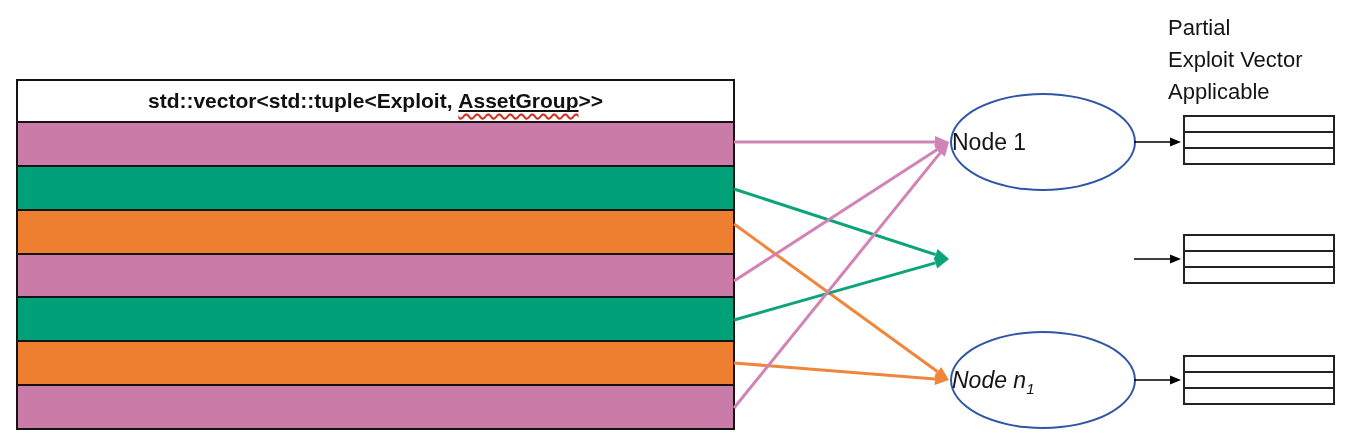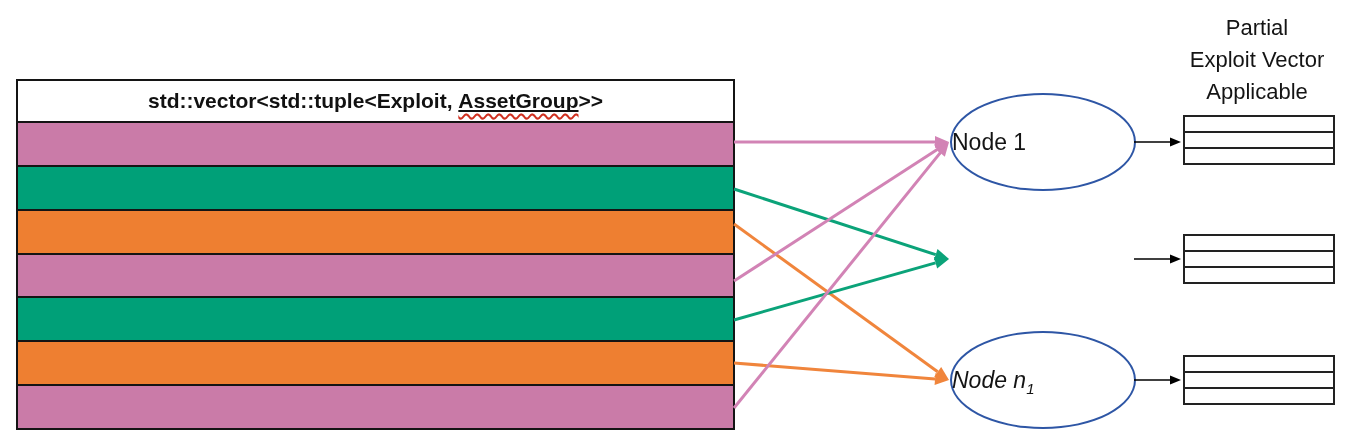--- a/index.html
+++ b/index.html
@@ -84,21 +84,21 @@
   .ptable .pcell:last-child { border-bottom: none; }
   .ptable-1 { top: 115px; }
   .ptable-2 { top: 234px; }
   .ptable-3 { top: 355px; }
 
   
   .ptitle {
     position: absolute;
     left: 1168px; top: 12px;
     width: 178px;
-    text-align: center;
+    text-align: left;
     font-size: 22px;
     line-height: 32px;
     color: #141414;
     z-index: 2;
   }
   .ptitle span { display: block; }
 
   
   .arrow-layer {
     position: absolute;

